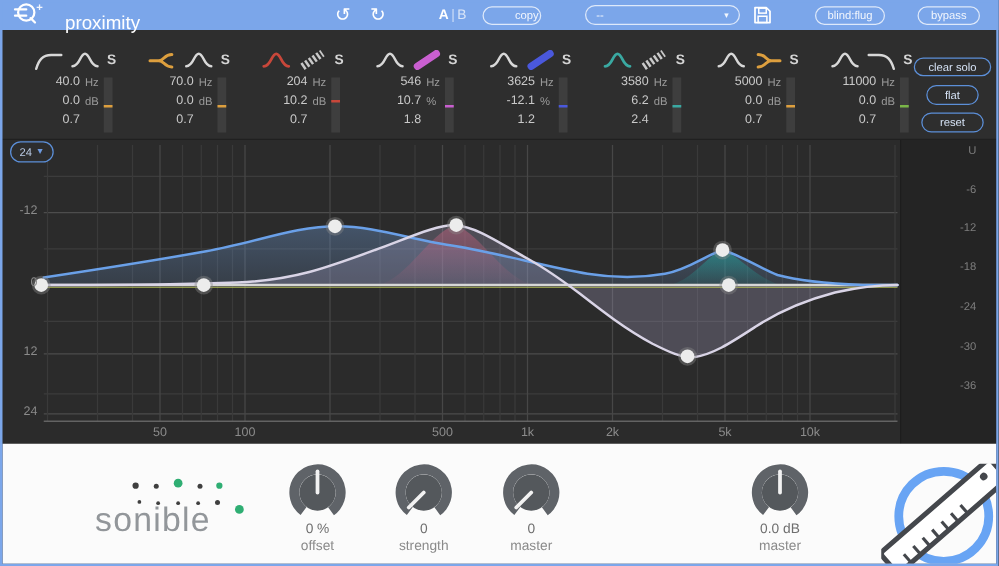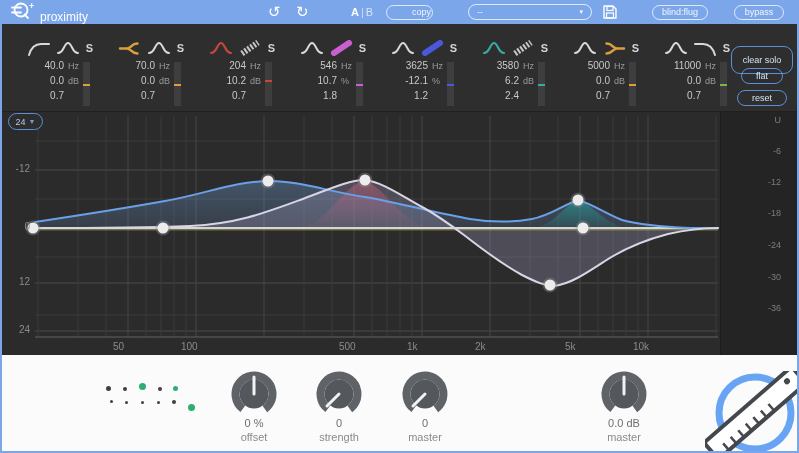--- a/index.html
+++ b/index.html
@@ -25,21 +25,21 @@
   .bslider { position:absolute; right:9px; top:24px; width:7px; height:44px; background:#3e3e3e; }
   .bslider .mark { position:absolute; left:0; right:0; top:50%; height:1.5px; }
   .sidebtn { position:absolute; left:50%; transform:translateX(-50%); border:1.5px solid #5c8fd8; border-radius:9px;
              color:#d5e2f5; font-size:9px; background:transparent; display:flex; align-items:center; justify-content:center; }
 
   
   .graph { position:absolute; top:112px; left:0; width:799px; height:243px; background:#2b2b2b; }
   .meterstrip { position:absolute; top:0; left:720px; width:77px; height:243px; background:#242424; border-left:1px solid #1d1d1d; }
   .mlabel { position:absolute; left:0; right:16px; text-align:right; font-size:9px; color:#7d7d7d; }
   .dblabel { position:absolute; left:2px; width:28px; text-align:right; font-size:10px; color:#8b8b8b; }
-  .flabel { position:absolute; width:30px; font-size:10px; color:#8b8b8b; }
+  .flabel { position:absolute; width:30px; text-align:center; font-size:10px; color:#8b8b8b; }
   .range-dd { position:absolute; left:8px; top:1px; width:35px; height:17px; border:1.5px solid #5c8fd8; border-radius:9px;
               background:#2d2d2d; color:#b9c9e2; font-size:9px; display:flex; align-items:center; justify-content:center; gap:3px; }
   .range-dd .caret { font-size:7px; color:#6f9be0; }
 
   
   .footer { position:absolute; top:355px; left:2px; right:2px; height:96px; background:#fbfbfb; overflow:hidden; }
   .knob-label { position:absolute; width:90px; text-align:center; font-size:11px; color:#8a8a8a; }
   .knob-value { position:absolute; width:90px; text-align:center; font-size:11px; color:#6e6e6e; }
   .brand { position:absolute; left:74px; top:46px; font-size:27px; letter-spacing:1px; color:#92969a; }
   .dot { position:absolute; border-radius:50%; }
@@ -49,21 +49,21 @@
 
 <div class="header">
   <div class="hdr-item" style="left:8px;">
     <svg width="30" height="24" viewBox="0 0 30 24">
       <circle cx="13" cy="10" r="6.5" fill="none" stroke="#ffffff" stroke-width="1.8"></circle>
       <line x1="4" y1="7.5" x2="13" y2="7.5" stroke="#ffffff" stroke-width="1.8" stroke-linecap="round"></line>
       <line x1="4" y1="12.5" x2="13" y2="12.5" stroke="#ffffff" stroke-width="1.8" stroke-linecap="round"></line>
       <line x1="16.5" y1="14.5" x2="20" y2="18" stroke="#ffffff" stroke-width="1.8" stroke-linecap="round"></line>
     </svg>
     <span style="position:absolute;left:21px;top:1px;font-size:9px;font-weight:700;">+</span>
-    <span style="position:absolute;left:32px;top:10px;font-size:12px;color:#ffffff;">proximity</span>
+    <span style="position:absolute;left:44px;top:10px;font-size:15px;color:#ffffff;">proximity</span>
   </div>
 
   <div class="hdr-item" style="left:268px;">
     <span class="undo-redo">↺</span>
   </div>
   <div class="hdr-item" style="left:296px;">
     <span class="undo-redo">↻</span>
   </div>
 
   <div class="hdr-item" style="left:351px; gap:2px; font-size:11px;">
@@ -310,21 +310,21 @@
       </div>
     <div class="vrow">
         <span class="vnum">0.7</span>
         <span class="vunit"></span>
       </div>
     <div class="bslider">
         <div class="mark" style="background:#7ab648;"></div>
       </div>
   </div>
 
-  <button class="sidebtn" style="left:762px;top:22px;width:62px;height:28px;">clear solo</button>
+  <button class="sidebtn" style="left:762px;top:22px;width:62px;height:15px;">clear solo</button>
   <button class="sidebtn" style="left:762px;top:44px;width:42px;height:16px;">flat</button>
   <button class="sidebtn" style="left:762px;top:66px;width:50px;height:16px;">reset</button>
 </div>
 
 <div class="graph">
   <svg width="799" height="243" viewBox="0 0 799 243" style="position:absolute;top:0;left:0;">
     <defs>
       <linearGradient id="bluefill" x1="0" y1="60" x2="0" y2="120" gradientUnits="userSpaceOnUse">
         <stop offset="0" stop-color="#6c96cd" stop-opacity="0.42"></stop>
           <stop offset="1" stop-color="#6c96cd" stop-opacity="0.16"></stop>
@@ -470,20 +470,21 @@
     <span class="dot" style="left:137px;top:28px;width:7px;height:7px;background:#2fae73;"></span>
     <span class="dot" style="left:156px;top:32px;width:4px;height:4px;background:#3f3f3f;"></span>
     <span class="dot" style="left:171px;top:31px;width:5px;height:5px;background:#2fae73;"></span>
     <span class="dot" style="left:108px;top:45px;width:3px;height:3px;background:#3f3f3f;"></span>
     <span class="dot" style="left:123px;top:46px;width:3px;height:3px;background:#3f3f3f;"></span>
     <span class="dot" style="left:139px;top:46px;width:3px;height:3px;background:#3f3f3f;"></span>
     <span class="dot" style="left:155px;top:46px;width:3px;height:3px;background:#3f3f3f;"></span>
     <span class="dot" style="left:170px;top:45px;width:4px;height:4px;background:#3f3f3f;"></span>
     <span class="dot" style="left:186px;top:49px;width:7px;height:7px;background:#2fae73;"></span>
   </div>
+  <div class="brand">sonible</div>
 
   <svg width="54" height="54" viewBox="0 0 54 54" style="position:absolute;left:225px;top:13px;">
     <circle cx="27" cy="26" r="14.5" fill="#54585c"></circle>
     <circle cx="27" cy="26" r="18.5" fill="none" stroke="#5f6368" stroke-width="8" stroke-dasharray="92.2 24" transform="rotate(127 27 26)"></circle>
     <line x1="27" y1="26" x2="27" y2="9" stroke="#f2f2f2" stroke-width="3" stroke-linecap="round"></line>
   </svg>
   <div class="knob-value" style="left:207px;top:62px;">0 %</div>
   <div class="knob-label" style="left:207px;top:76px;">offset</div>
 
   <svg width="54" height="54" viewBox="0 0 54 54" style="position:absolute;left:310px;top:13px;">

